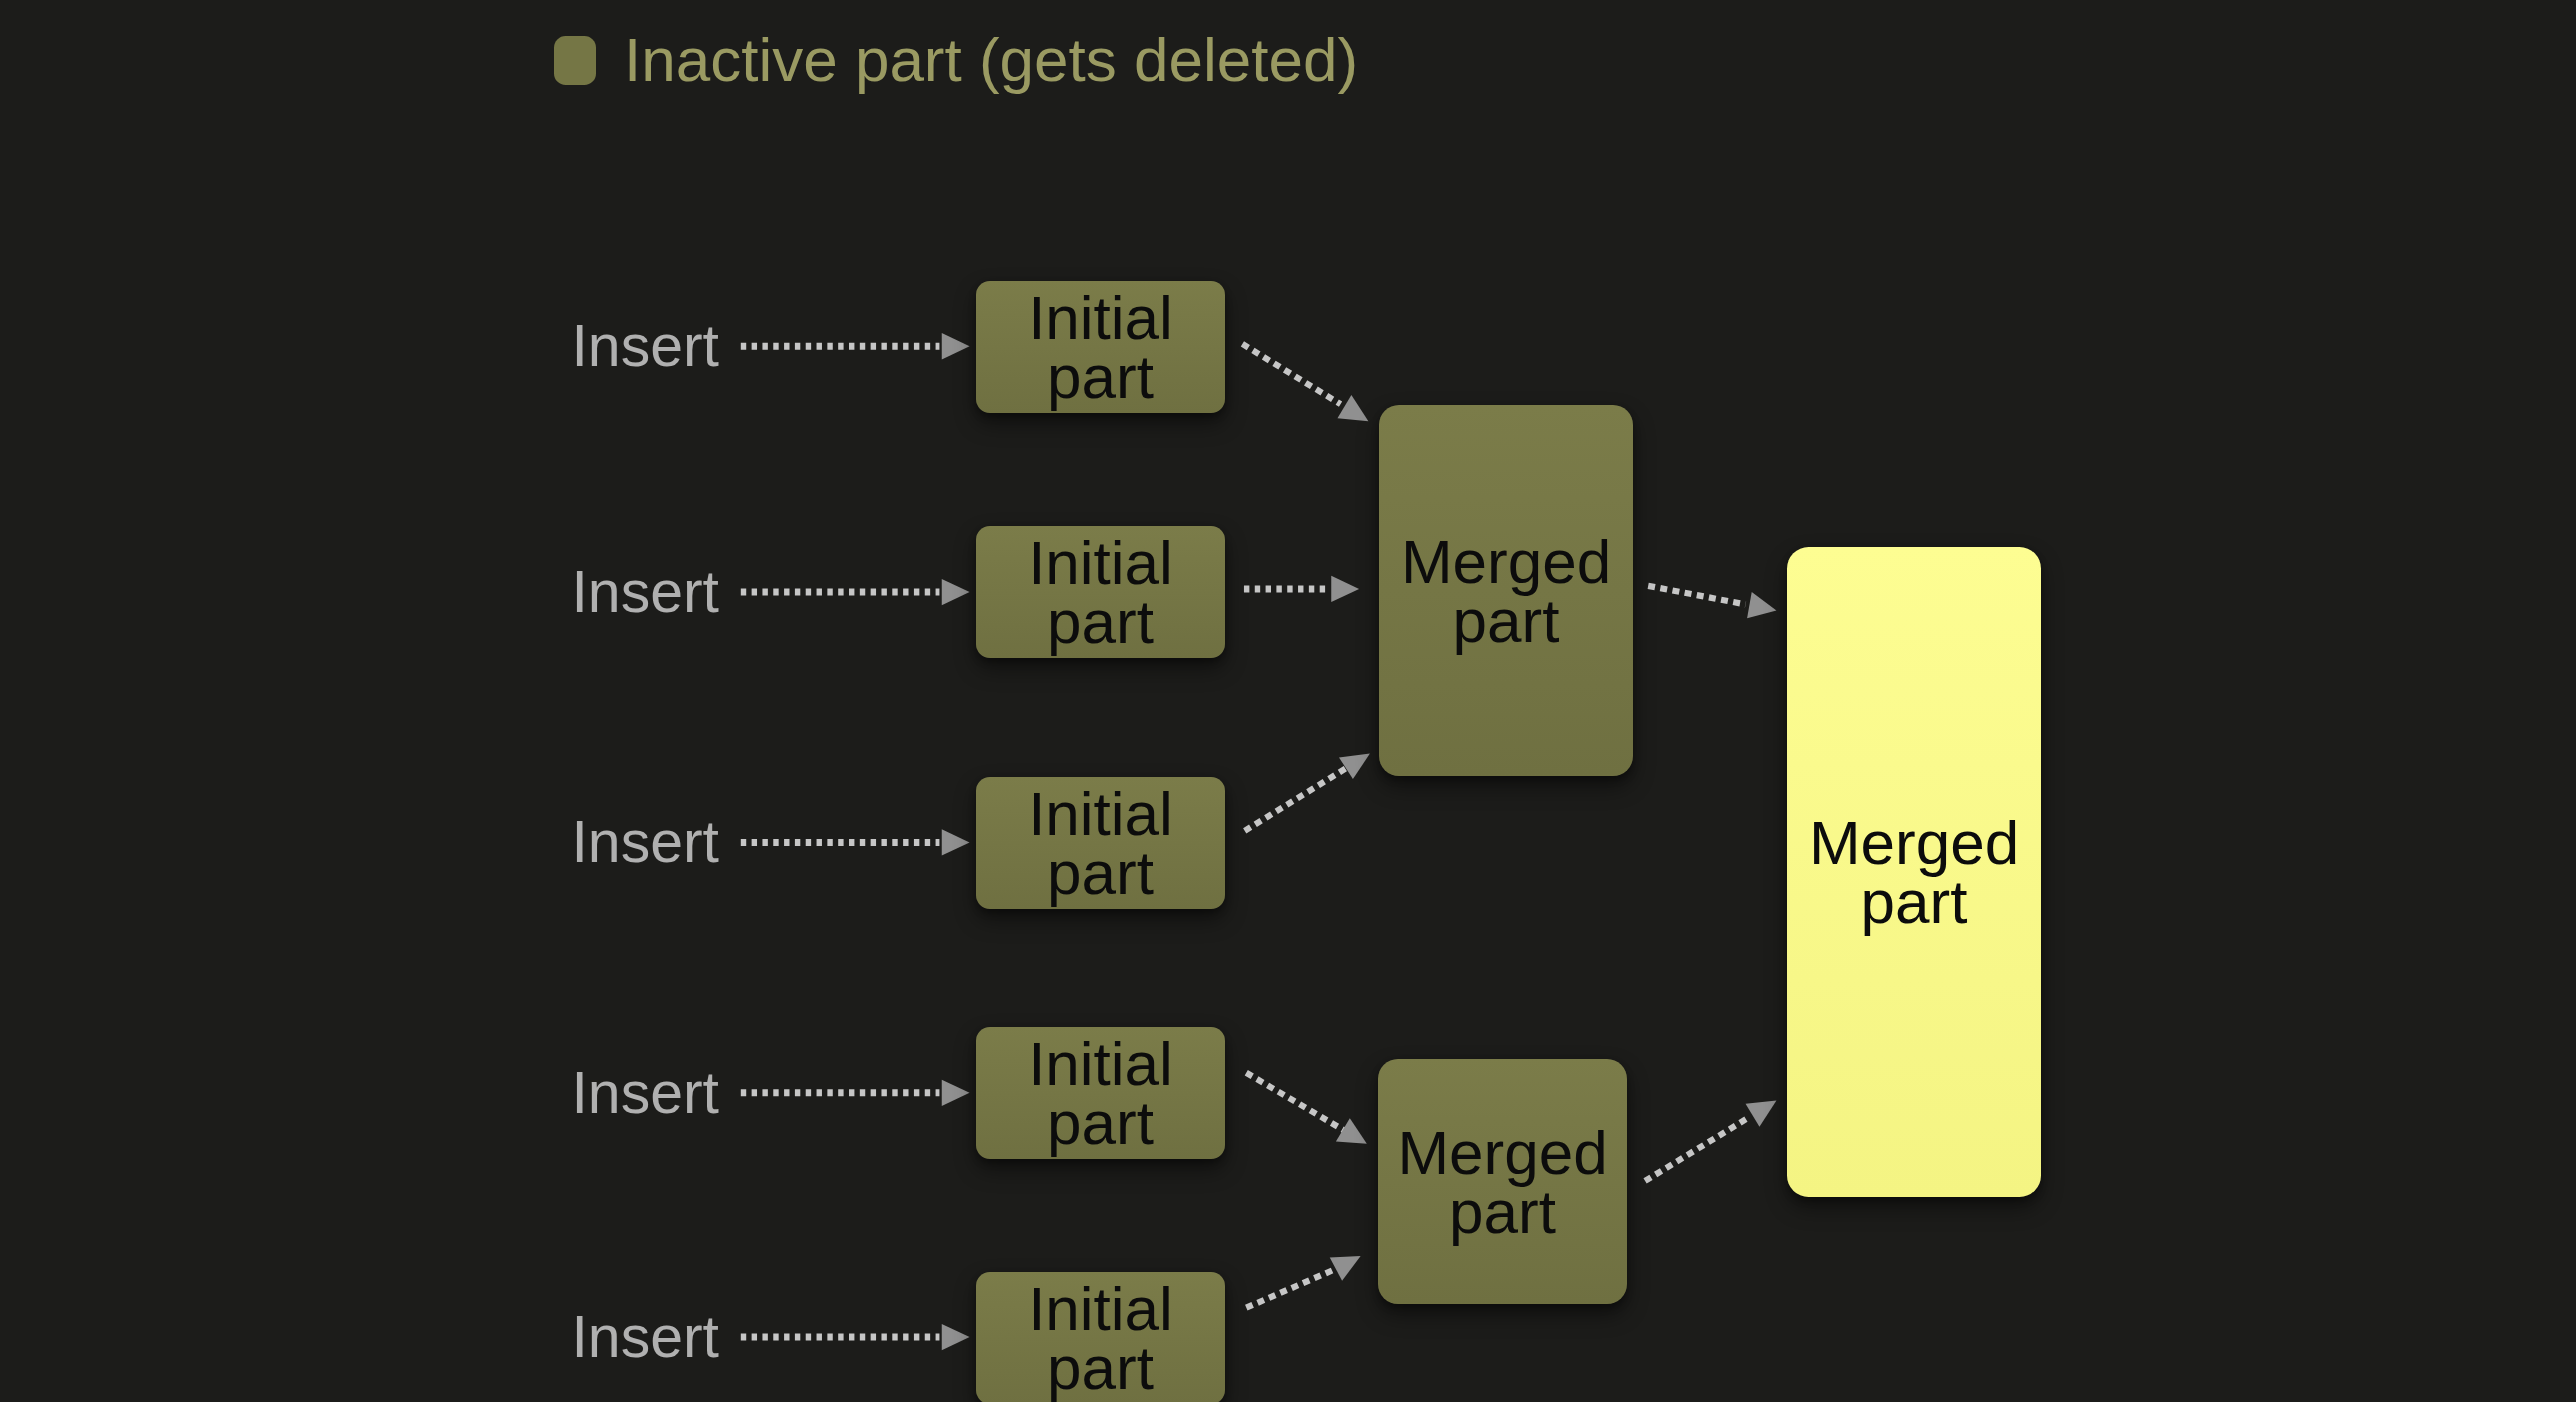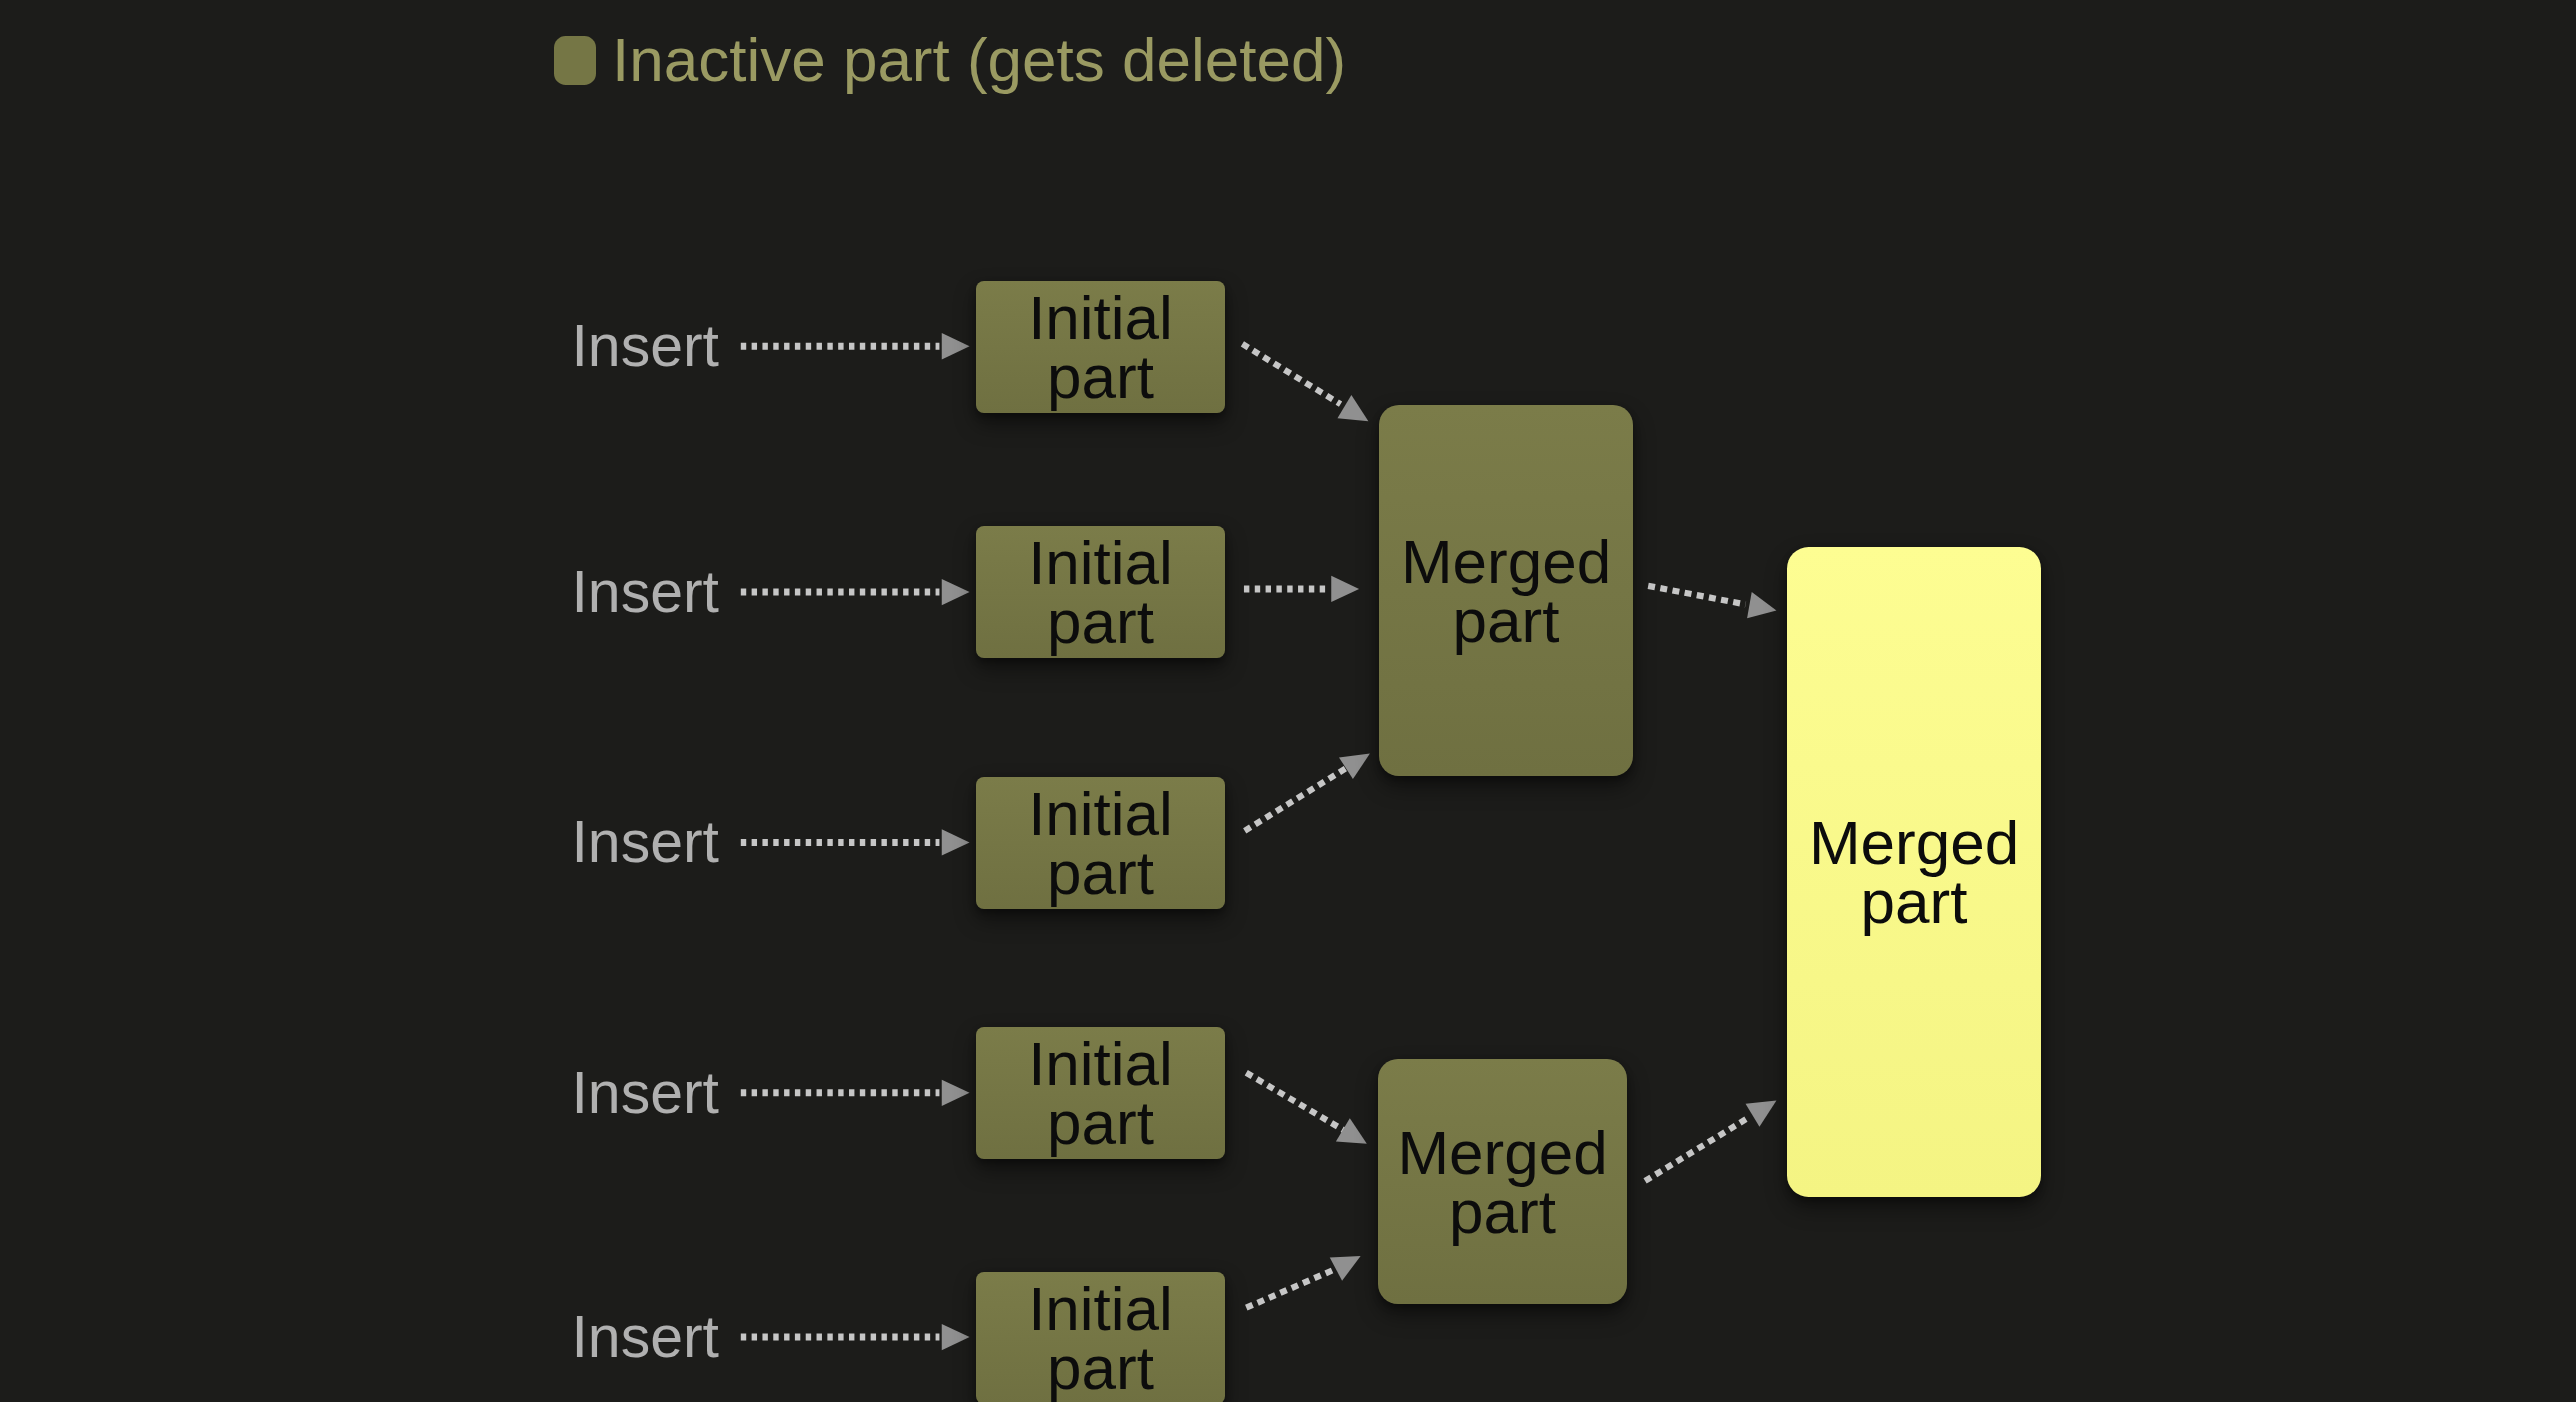--- a/index.html
+++ b/index.html
@@ -12,21 +12,21 @@
     font-family: "Liberation Sans", "DejaVu Sans", sans-serif;
   }
 
   
   .legend-item {
     position: absolute;
     top: 29px;
     height: 62px;
     display: flex;
     align-items: center;
-    gap: 16px;
+    gap: 28px;
   }
   .legend-item.inactive { left: 554px; }
   .legend-item.active   { left: 1415px; }
   .swatch {
     width: 42px;
     height: 49px;
     border-radius: 11.6px;
     flex: 0 0 auto;
   }
   .swatch.inactive { background: #757645; }
@@ -62,21 +62,21 @@
     font-size: 62px;
     line-height: 59px;
     box-shadow: 0 10.8px 21.6px rgba(0,0,0,0.42), 0 3.9px 7.7px rgba(0,0,0,0.30);
   }
   .node.inactive {
     background: linear-gradient(180deg, #7b7c49 0%, #6f7041 100%);
   }
   .node.active {
     background: linear-gradient(180deg, #fdfd92 0%, #f4f483 100%);
   }
-  .node.initial { left: 976px; width: 249px; height: 132px; border-radius: 8px; justify-content: flex-end; }
+  .node.initial { left: 976px; width: 249px; height: 132px; border-radius: 14px; justify-content: flex-end; }
   .node.initial.r1 { top: 281px; }
   .node.initial.r2 { top: 526px; }
   .node.initial.r3 { top: 777px; }
   .node.initial.r4 { top: 1027px; }
   .node.initial.r5 { top: 1272px; }
   .node.merged1 { left: 1379px; top: 405px;  width: 254px; height: 371px; border-radius: 20px; }
   .node.merged2 { left: 1378px; top: 1059px; width: 249px; height: 245px; border-radius: 20px; }
   .node.final   { left: 1787px; top: 547px;  width: 254px; height: 650px; border-radius: 21.6px; }
   .node-label { display: block; }
 

